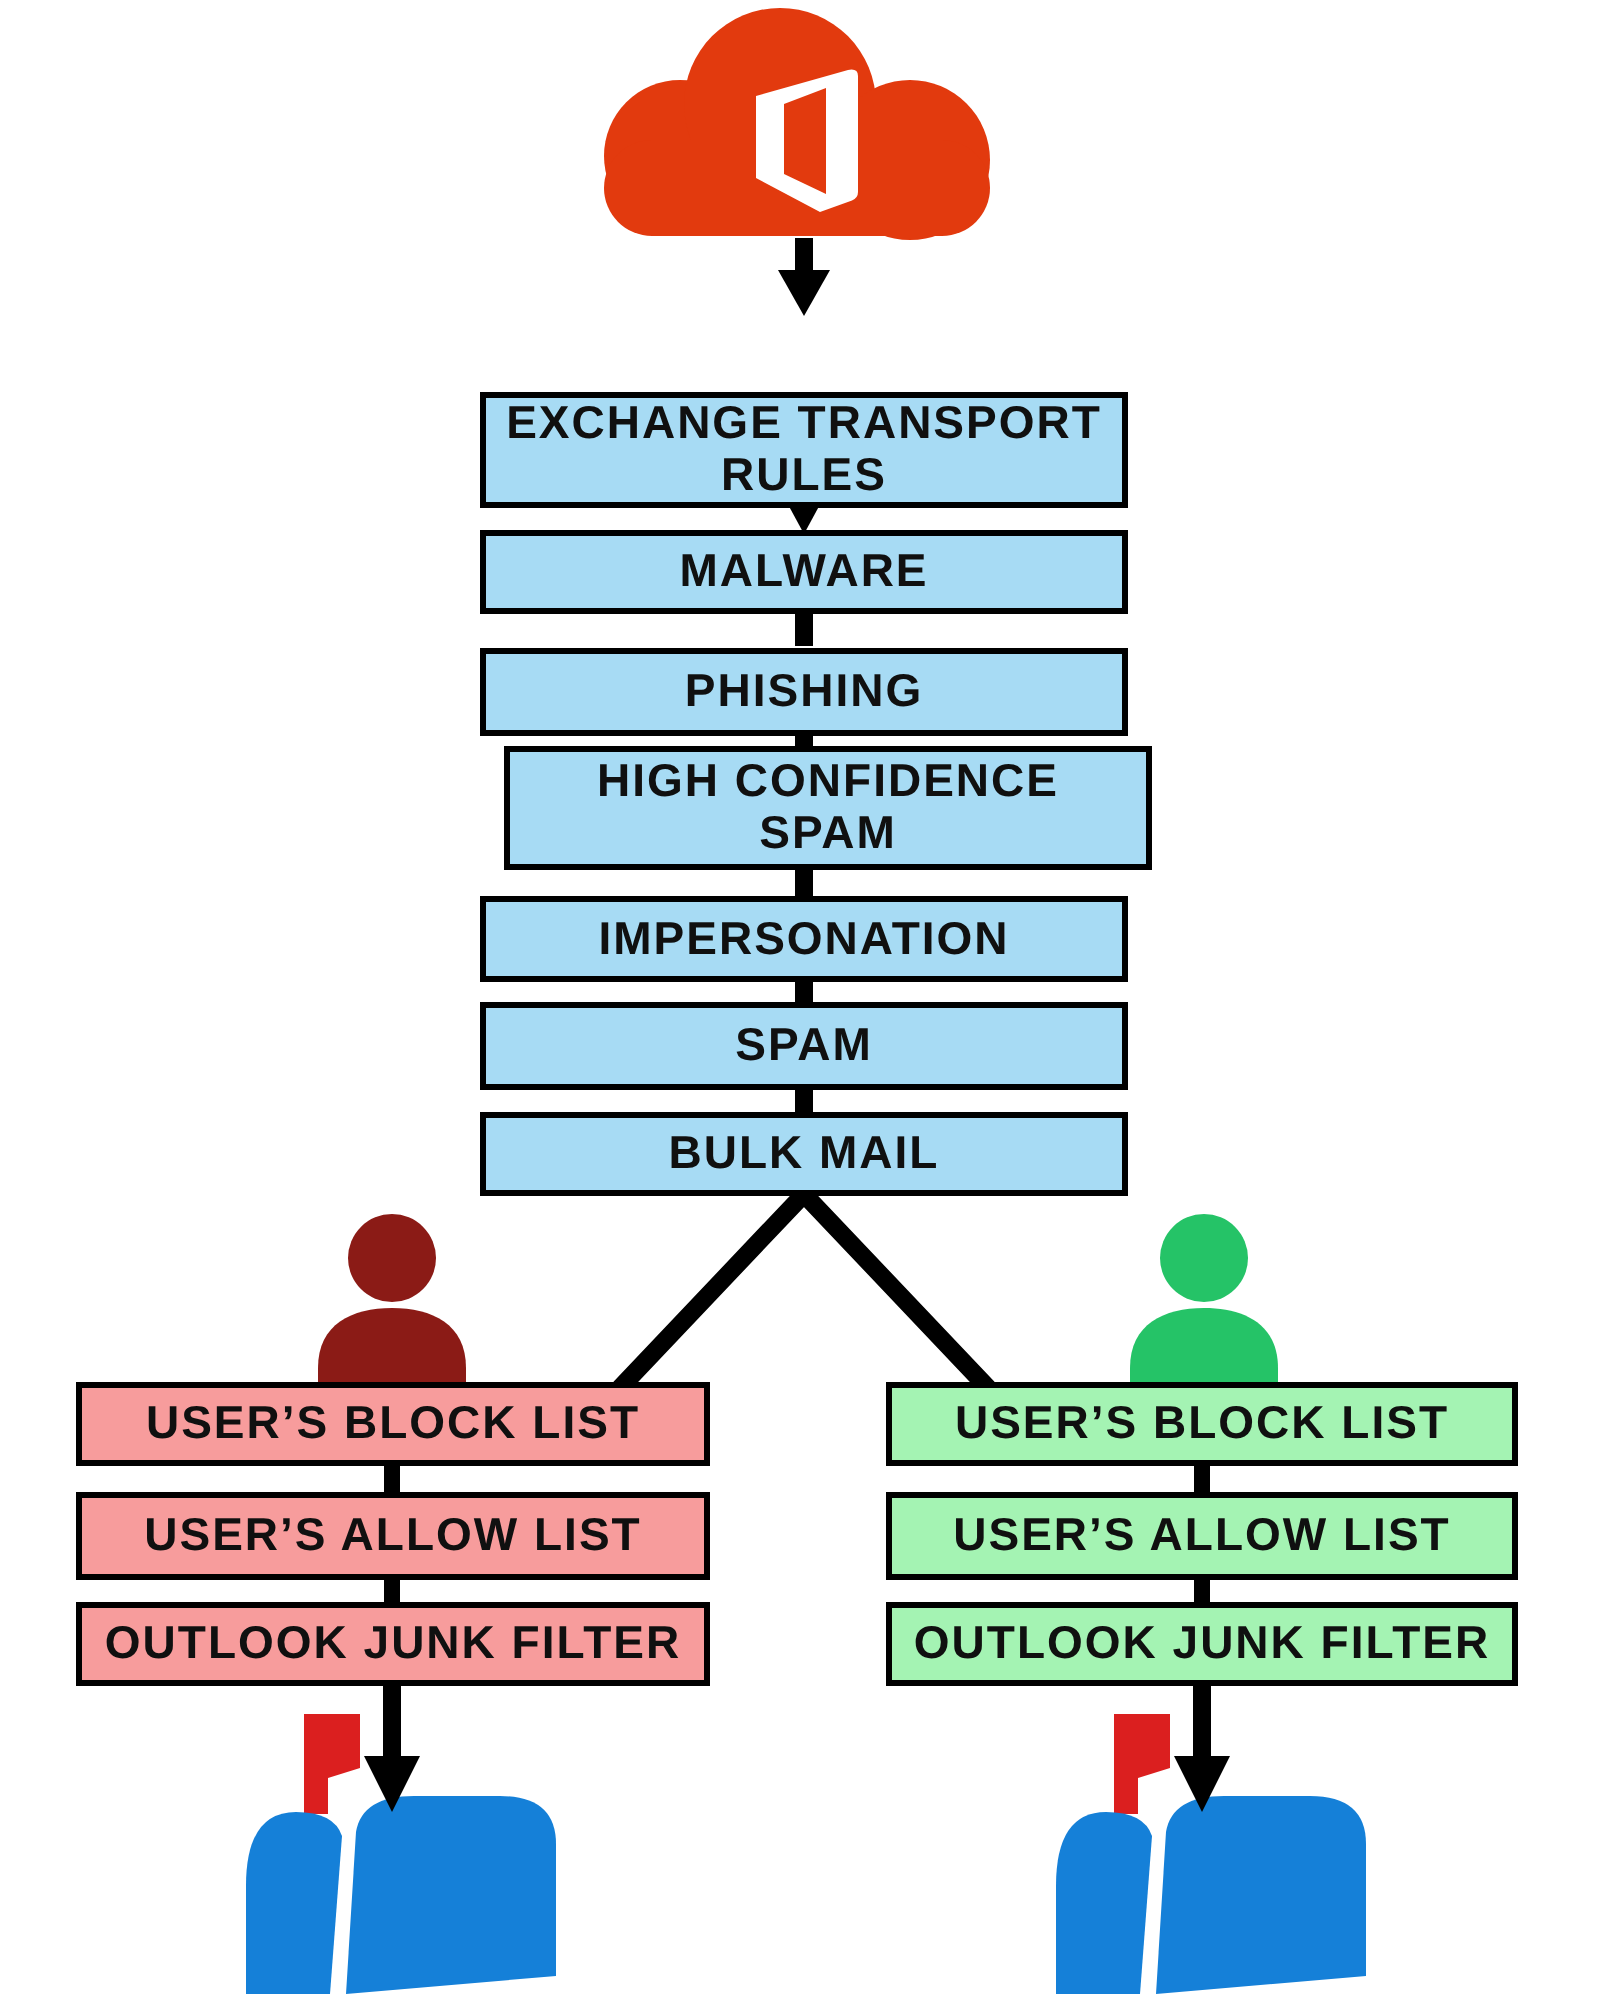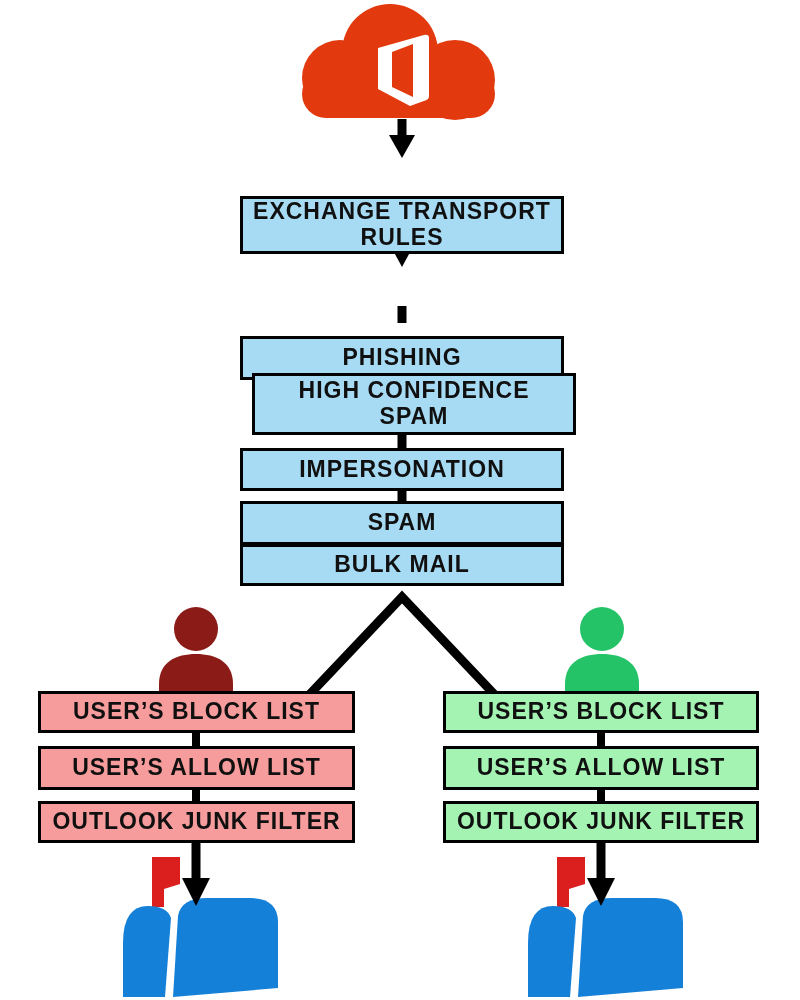--- a/index.html
+++ b/index.html
@@ -101,34 +101,37 @@
     <line class="connector" x1="601" y1="731" x2="601" y2="749" stroke-width="8"></line>
     <line class="connector" x1="601" y1="788" x2="601" y2="804" stroke-width="8"></line>
     <line class="connector" x1="601" y1="842" x2="601" y2="882" stroke-width="9"></line>
     <polygon class="arrowhead" points="587,878 615,878 601,906"></polygon>
   </svg>
 
   <div class="box blue" style="left:240px;top:160px;width:324px;height:58px;margin-top:36px;">
     <span>EXCHANGE TRANSPORT
 RULES</span>
   </div>
-  <div class="box blue" style="left:240px;top:336px;width:324px;height:44px;">
+  <div class="box blue" style="left:240px;top:265px;width:324px;height:42px;">
+    <span>MALWARE</span>
+  </div>
+  <div class="box blue" style="left:240px;top:324px;width:324px;height:44px;">
     <span>PHISHING</span>
   </div>
   <div class="box blue" style="left:240px;top:373px;width:324px;height:62px;margin-left:12px;">
     <span>HIGH CONFIDENCE
 SPAM</span>
   </div>
   <div class="box blue" style="left:240px;top:448px;width:324px;height:43px;align-items:center;">
     <span>IMPERSONATION</span>
   </div>
   <div class="box blue" style="left:240px;top:501px;width:324px;height:44px;">
     <span>SPAM</span>
   </div>
-  <div class="box blue" style="left:240px;top:544px;width:324px;height:42px;">
+  <div class="box blue" style="left:240px;top:556px;width:324px;height:42px;">
     <span>BULK MAIL</span>
   </div>
 
   <div class="box pink" style="left:38px;top:691px;width:317px;height:42px;">
     <span>USER’S BLOCK LIST</span>
   </div>
   <div class="box pink" style="left:38px;top:746px;width:317px;height:44px;">
     <span>USER’S ALLOW LIST</span>
   </div>
   <div class="box pink" style="left:38px;top:801px;width:317px;height:42px;">

